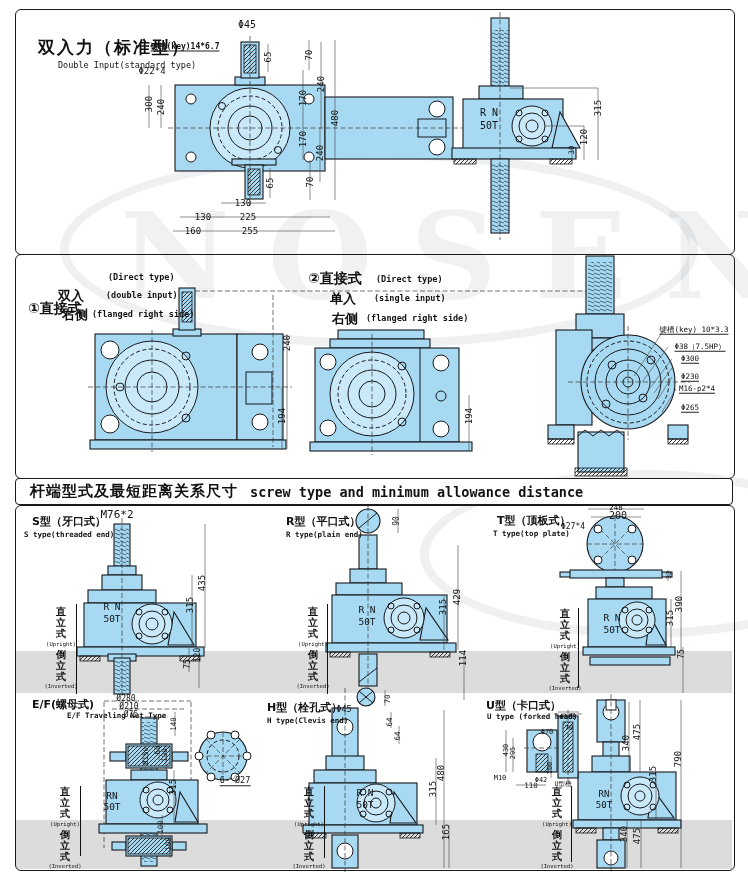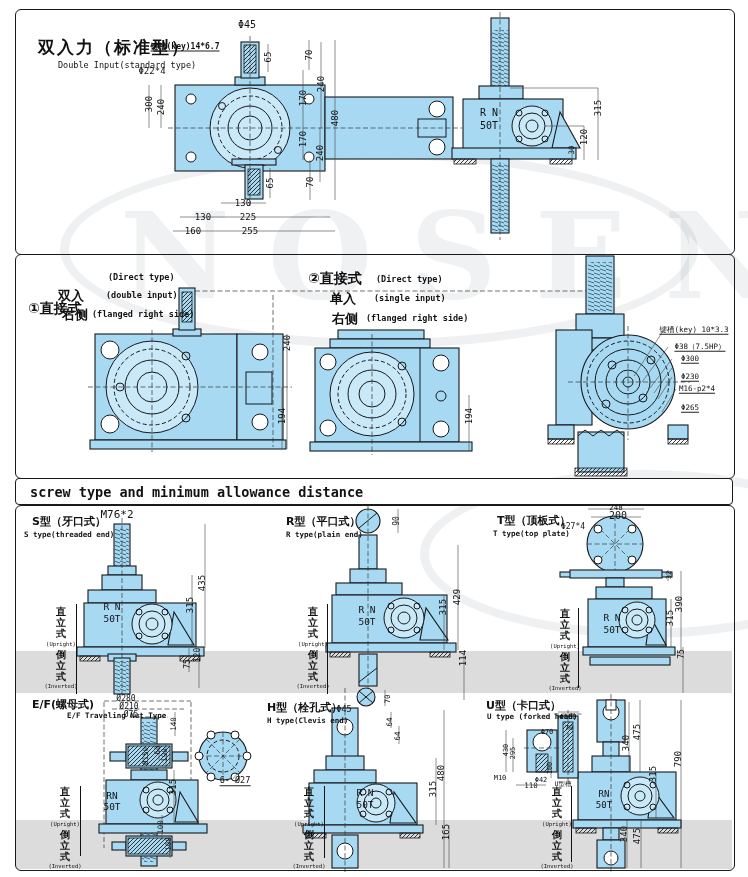--- a/index.html
+++ b/index.html
@@ -10,21 +10,21 @@
   .wm-t{position:absolute;font-size:120px;font-weight:bold;letter-spacing:38px;
         color:rgba(110,120,130,.10);z-index:0;font-family:"DejaVu Serif",serif;}
   
   .band{position:absolute;left:16px;width:716px;background:#dcdcdc;z-index:1;}
   
   .box{position:absolute;border:1.6px solid #1a1a1a;border-radius:6px;z-index:3;pointer-events:none;}
   
   .hdr{position:absolute;left:15px;top:478px;width:718px;height:27px;border:1.6px solid #1a1a1a;
        border-radius:4px;z-index:3;display:flex;align-items:center;padding-left:14px;box-sizing:border-box;background:#fff;}
   .hdr .cn{font-size:15px;font-weight:bold;letter-spacing:1px;}
-  .hdr .en{font-size:13.5px;font-weight:bold;font-family:"DejaVu Sans Mono",monospace;margin-left:0;}
+  .hdr .en{font-size:13.5px;font-weight:bold;font-family:"DejaVu Sans Mono",monospace;margin-left:12px;}
   svg{position:absolute;left:0;top:0;z-index:2;}
   
   .dl{position:absolute;transform:translate(-50%,-50%);font-family:"DejaVu Sans Mono",monospace;
       font-size:9px;color:#101215;white-space:nowrap;z-index:5;line-height:1;}
   .dl.v{transform:translate(-50%,-50%) rotate(-90deg);}
   .dl.u{border-bottom:1px solid #222;}
   .dl.key{font-weight:bold;border-bottom:1px solid #222;}
   
   .abs{position:absolute;z-index:5;white-space:nowrap;}
   .t-main{font-size:17px;font-weight:bold;letter-spacing:2px;}
@@ -386,20 +386,21 @@
           <path d="M506,730 V772 M513,738 V772 M551,756 V778 M516,785 H546 M558,712 H579"></path>
         </g>
     </g>
   </svg>
 
   <div class="box" style="left:15px;top:9px;width:718px;height:244px;"></div>
   <div class="box" style="left:15px;top:254px;width:718px;height:223px;"></div>
   <div class="box" style="left:15px;top:505px;width:718px;height:364px;"></div>
 
   <div class="hdr">
+    <span class="cn">杆端型式及最短距离关系尺寸</span>
     <span class="en">screw type and minimum allowance distance</span>
   </div>
 
   <span class="abs t-main" style="left:38px;top:36px;">双入力（标准型）</span>
   <span class="abs t-sub" style="left:58px;top:60px;">Double Input(standard type)</span>
 
   <span class="abs m-num" style="left:28px;top:268px;margin-top:32px;">①直接式</span>
   <span class="abs m-en" style="left:108px;top:272px;">(Direct type)</span>
   <span class="abs m-cn" style="left:58px;top:287px;">双入</span>
   <span class="abs m-en" style="left:106px;top:290px;">(double input)</span>

